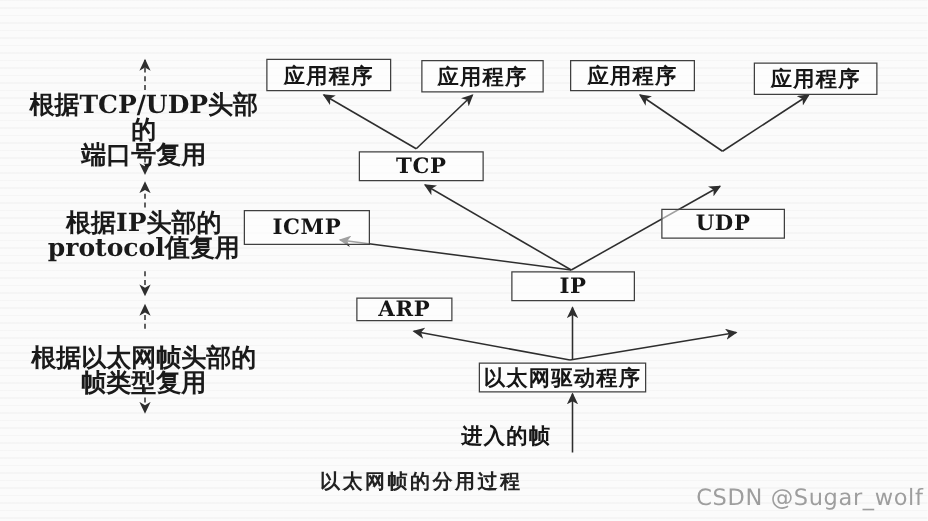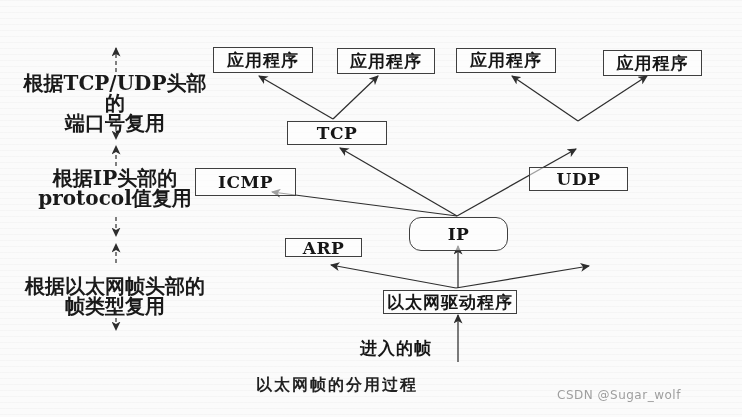--- a/index.html
+++ b/index.html
@@ -33,21 +33,21 @@
   .free-label{
     position:absolute;font-weight:700;color:#161616;white-space:nowrap;
   }
   .caption{
     position:absolute;left:256px;top:375px;
     font-size:16px;font-weight:600;letter-spacing:2px;color:#222;
   }
   .watermark{
     position:absolute;left:557px;top:388px;
     font-family:"DejaVu Sans","Liberation Sans",sans-serif;
-    font-size:12px;color:#9e9e9e;letter-spacing:0.5px;
+    font-size:18px;color:#9e9e9e;letter-spacing:0.5px;
   }
 </style>
 </head>
 <body>
 
 <div class="stage">
 
   <svg class="arrow-layer" viewBox="0 0 742 417" xmlns="http://www.w3.org/2000/svg">
     <defs>
       <marker id="ah" markerWidth="11" markerHeight="9" refX="8.5" refY="4.5" orient="auto" markerUnits="userSpaceOnUse">
@@ -83,36 +83,36 @@
   </svg>
 
   <div class="node" style="left:213px;top:47px;width:100px;height:26px;">应用程序</div>
   <div class="node" style="left:337px;top:48px;width:98px;height:26px;">应用程序</div>
   <div class="node" style="left:456px;top:48px;width:100px;height:25px;">应用程序</div>
   <div class="node" style="left:603px;top:50px;width:99px;height:26px;">应用程序</div>
 
   <div class="node latin" style="left:287px;top:121px;width:100px;height:24px;">TCP</div>
   <div class="node latin" style="left:529px;top:123px;width:99px;height:24px;margin-top:44px;">UDP</div>
   <div class="node latin" style="left:195px;top:168px;width:101px;height:28px;">ICMP</div>
-  <div class="node latin" style="left:409px;top:217px;width:99px;height:34px;border-radius:12px;">IP</div>
+  <div class="node latin" style="left:409px;top:217px;width:99px;height:24px;">IP</div>
   <div class="node latin" style="left:285px;top:238px;width:77px;height:19px;">ARP</div>
   <div class="node" style="left:383px;top:290px;width:134px;height:24px;text-align:right;">以太网驱动程序</div>
 
   <div class="side-label" style="top:73px;">
     <div>根据TCP/UDP头部的</div>
     <div>端口号复用</div>
   </div>
   <div class="side-label" style="top:168px;">
     <div>根据IP头部的</div>
     <div>protocol值复用</div>
   </div>
   <div class="side-label" style="top:276px;">
     <div>根据以太网帧头部的</div>
     <div>帧类型复用</div>
   </div>
 
-  <div class="free-label" style="left:360px;top:337px;width:90px;text-align:left;font-size:17px;letter-spacing:1px;">进入的帧</div>
+  <div class="free-label" style="left:360px;top:337px;width:90px;text-align:center;font-size:17px;letter-spacing:1px;">进入的帧</div>
 
   <div class="caption">以太网帧的分用过程</div>
 
   <div class="watermark">CSDN @Sugar_wolf</div>
 
 </div>
 
 </body></html>

